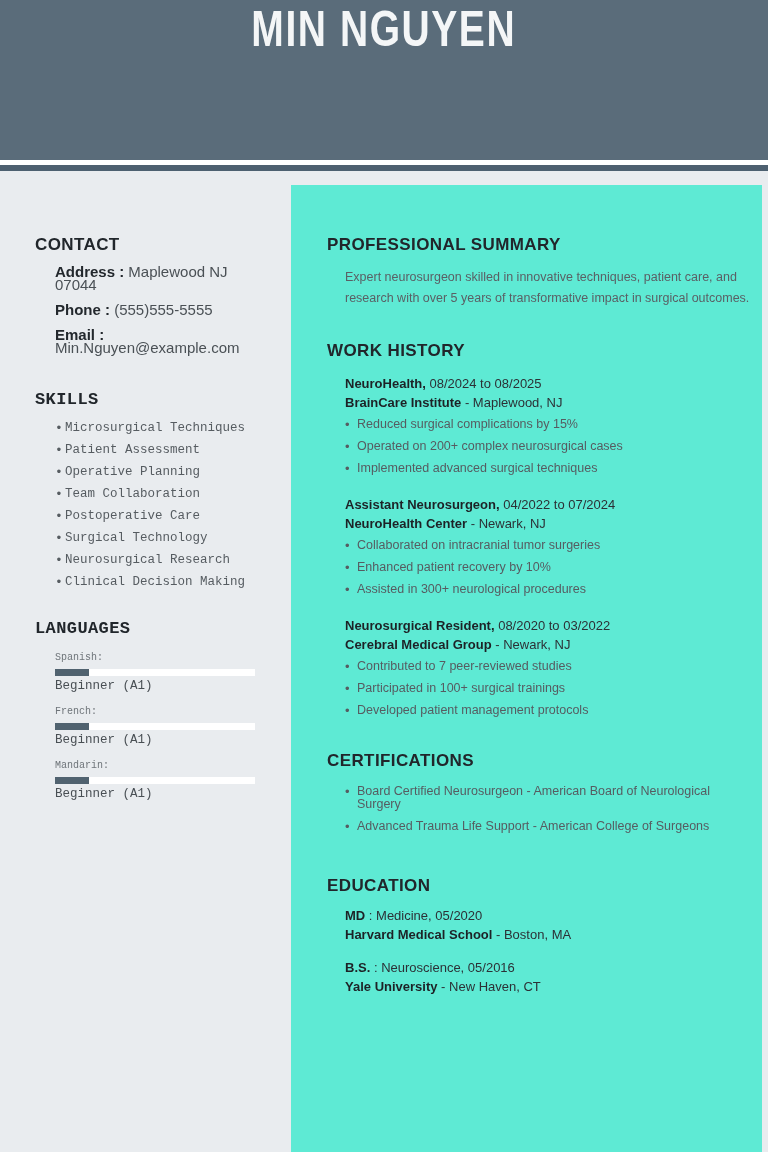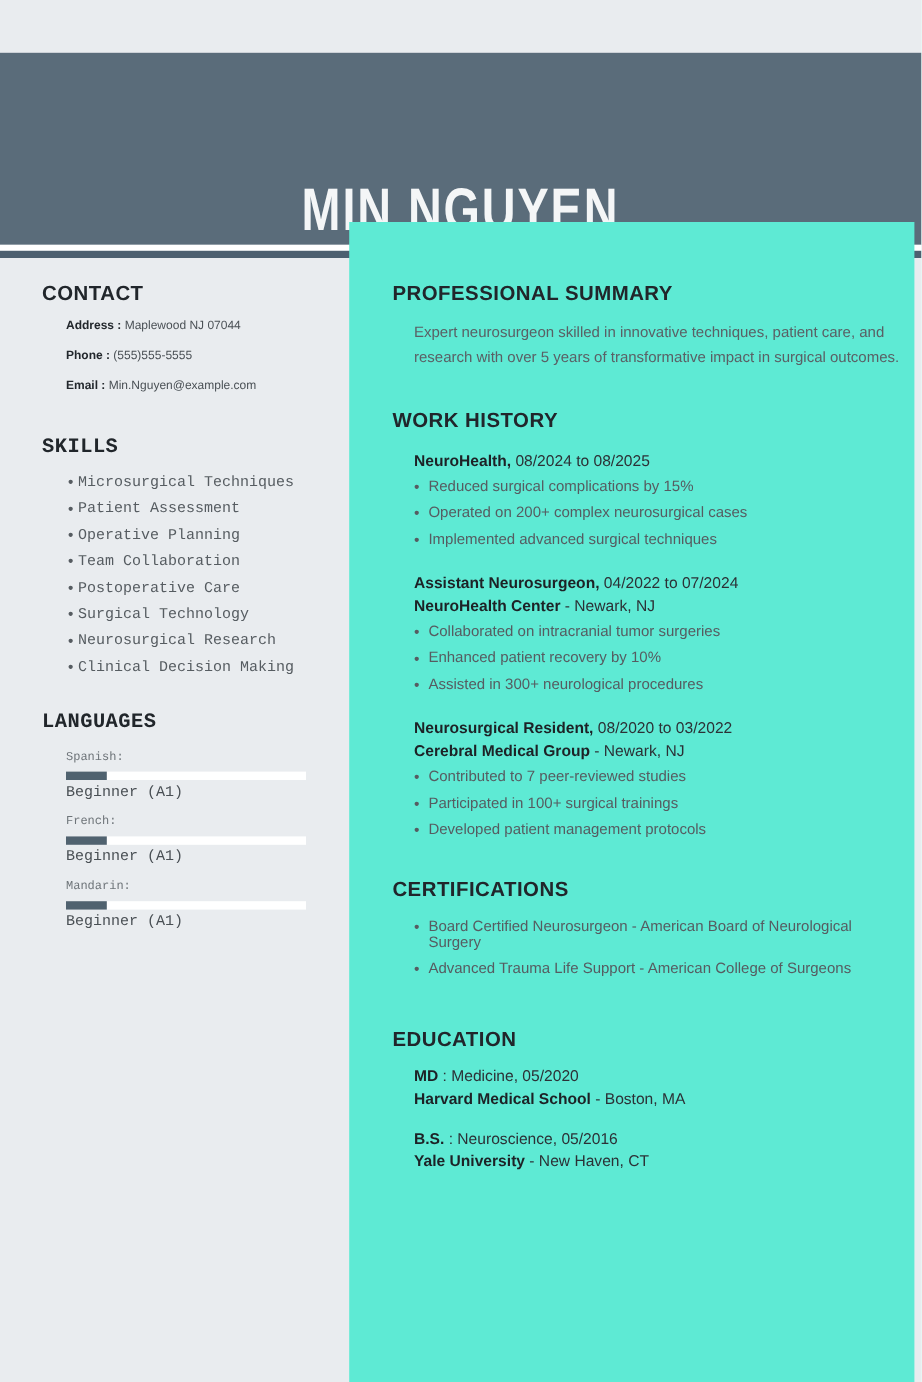--- a/index.html
+++ b/index.html
@@ -7,21 +7,21 @@
   .page {
     position:relative;
     width:768px; height:1152px;
     background:#e9ecef;
     font-family:"Liberation Sans", sans-serif;
     overflow:hidden;
   }
   
   .header {
     height:160px; background:#5a6c7a;
-    display:flex; align-items:flex-end; justify-content:center;margin-top:44px;
+    display:flex; align-items:flex-start; justify-content:center;
   }
   .name {
     color:#f4f6f7; font-size:50px; font-weight:bold;
     letter-spacing:2px; transform:scaleX(0.78);
     white-space:nowrap;
   }
   .rule-white { height:5px; background:#ffffff; }
   .rule-dark  { height:6px; background:#4d6070; }
 
   
@@ -36,21 +36,21 @@
     background:#5eead4;
     padding:50px 40px 0 36px;
   }
 
   h2 {
     font-size:17px; font-weight:bold; color:#21262b;
     letter-spacing:0.4px; line-height:20px;
   }
 
   
-  .contact-item { margin-top:12px; padding-left:20px; font-size:10px; line-height:13px; color:#4a5055; }
+  .contact-item { margin-top:12px; padding-left:20px; font-size:15px; line-height:13px; color:#4a5055; }
   .contact-item:first-of-type { margin-top:10px; }
   .contact-item b { color:#23282d; }
 
   .side-section { margin-top:36px;font-family:Liberation Mono, monospace; }
   .side-section.langs { margin-top:30px; }
 
   ul.skill-list { list-style:none; margin-top:12px; }
   ul.skill-list li {
     position:relative; padding-left:30px; margin-bottom:9px;
     font-size:12.5px; line-height:13px; color:#565c61;
@@ -177,20 +177,21 @@
       <section class="main-section">
         <h2>PROFESSIONAL SUMMARY</h2>
         <p class="summary-text">Expert neurosurgeon skilled in innovative techniques, patient care, and research with over 5 years of transformative impact in surgical outcomes.</p>
       </section>
 
       <section class="main-section work">
         <h2>WORK HISTORY</h2>
 
         <div class="job">
           <div class="job-line"><b>NeuroHealth,</b><span> 08/2024 to 08/2025</span></div>
+          <div class="job-line"><b>BrainCare Institute</b><span> - Maplewood, NJ</span></div>
           <ul class="bullet-list">
             <li>Reduced surgical complications by 15%</li>
             <li>Operated on 200+ complex neurosurgical cases</li>
             <li>Implemented advanced surgical techniques</li>
           </ul>
         </div>
 
         <div class="job">
           <div class="job-line"><b>Assistant Neurosurgeon,</b><span> 04/2022 to 07/2024</span></div>
           <div class="job-line"><b>NeuroHealth Center</b><span> - Newark, NJ</span></div>

